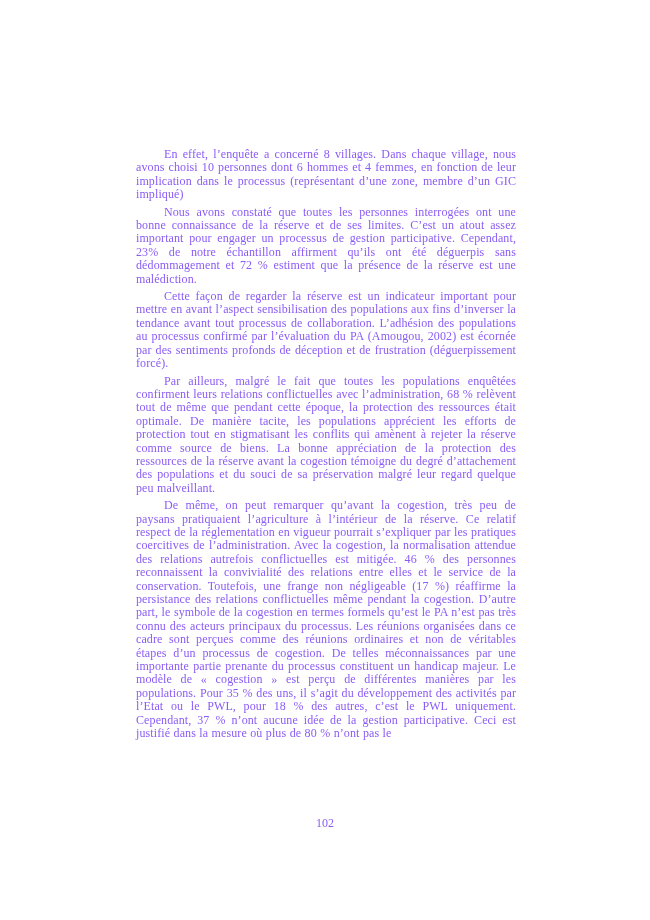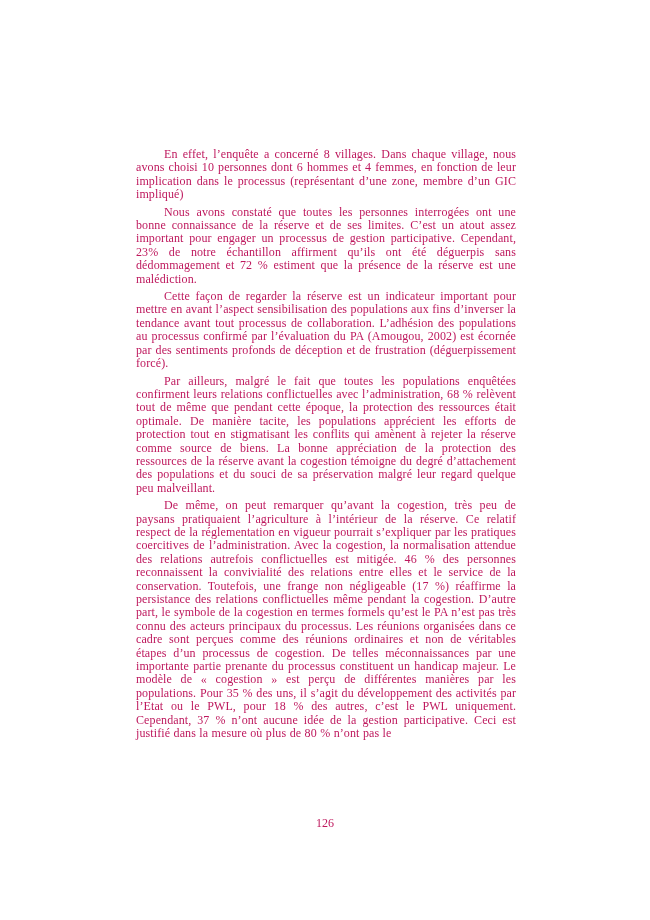--- a/index.html
+++ b/index.html
@@ -6,21 +6,21 @@
     margin: 0;
     padding: 0;
     background: #ffffff;
   }
   .page {
     position: relative;
     width: 650px;
     height: 920px;
     background: #ffffff;
     font-family: "Liberation Serif", "DejaVu Serif", serif;
-    color: #be185d;
+    color: #8b5cf6;
     overflow: hidden;
     box-sizing: border-box;
   }
   .text-block {
     position: absolute;
     left: 136px;
     top: 148px;
     width: 380px;
     text-align: justify;
     font-size: 12px;
@@ -45,14 +45,14 @@
 <body>
 
 <div class="page">
   <div class="text-block">
     <p>En effet, l’enquête a concerné 8 villages. Dans chaque village, nous avons choisi 10 personnes dont 6 hommes et 4 femmes, en fonction de leur implication dans le processus (représentant d’une zone, membre d’un GIC impliqué)</p>
     <p>Nous avons constaté que toutes les personnes interrogées ont une bonne connaissance de la réserve et de ses limites. C’est un atout assez important pour engager un processus de gestion participative. Cependant, 23% de notre échantillon affirment qu’ils ont été déguerpis sans dédommagement et 72 % estiment que la présence de la réserve est une malédiction.</p>
     <p>Cette façon de regarder la réserve est un indicateur important pour mettre en avant l’aspect sensibilisation des populations aux fins d’inverser la tendance avant tout processus de collaboration. L’adhésion des populations au processus confirmé par l’évaluation du PA (Amougou, 2002) est écornée par des sentiments profonds de déception et de frustration (déguerpissement forcé).</p>
     <p>Par ailleurs, malgré le fait que toutes les populations enquêtées confirment leurs relations conflictuelles avec l’administration, 68 % relèvent tout de même que pendant cette époque, la protection des ressources était optimale. De manière tacite, les populations apprécient les efforts de protection tout en stigmatisant les conflits qui amènent à rejeter la réserve comme source de biens. La bonne appréciation de la protection des ressources de la réserve avant la cogestion témoigne du degré d’attachement des populations et du souci de sa préservation malgré leur regard quelque peu malveillant.</p>
     <p>De même, on peut remarquer qu’avant la cogestion, très peu de paysans pratiquaient l’agriculture à l’intérieur de la réserve. Ce relatif respect de la réglementation en vigueur pourrait s’expliquer par les pratiques coercitives de l’administration. Avec la cogestion, la normalisation attendue des relations autrefois conflictuelles est mitigée. 46 % des personnes reconnaissent la convivialité des relations entre elles et le service de la conservation. Toutefois, une frange non négligeable (17 %) réaffirme la persistance des relations conflictuelles même pendant la cogestion. D’autre part, le symbole de la cogestion en termes formels qu’est le PA n’est pas très connu des acteurs principaux du processus. Les réunions organisées dans ce cadre sont perçues comme des réunions ordinaires et non de véritables étapes d’un processus de cogestion. De telles méconnaissances par une importante partie prenante du processus constituent un handicap majeur. Le modèle de « cogestion » est perçu de différentes manières par les populations. Pour 35 % des uns, il s’agit du développement des activités par l’Etat ou le PWL, pour 18 % des autres, c’est le PWL uniquement. Cependant, 37 % n’ont aucune idée de la gestion participative. Ceci est justifié dans la mesure où plus de 80 % n’ont pas le</p>
   </div>
-  <div class="page-number">126</div>
+  <div class="page-number">102</div>
 </div>
 
 </body></html>

